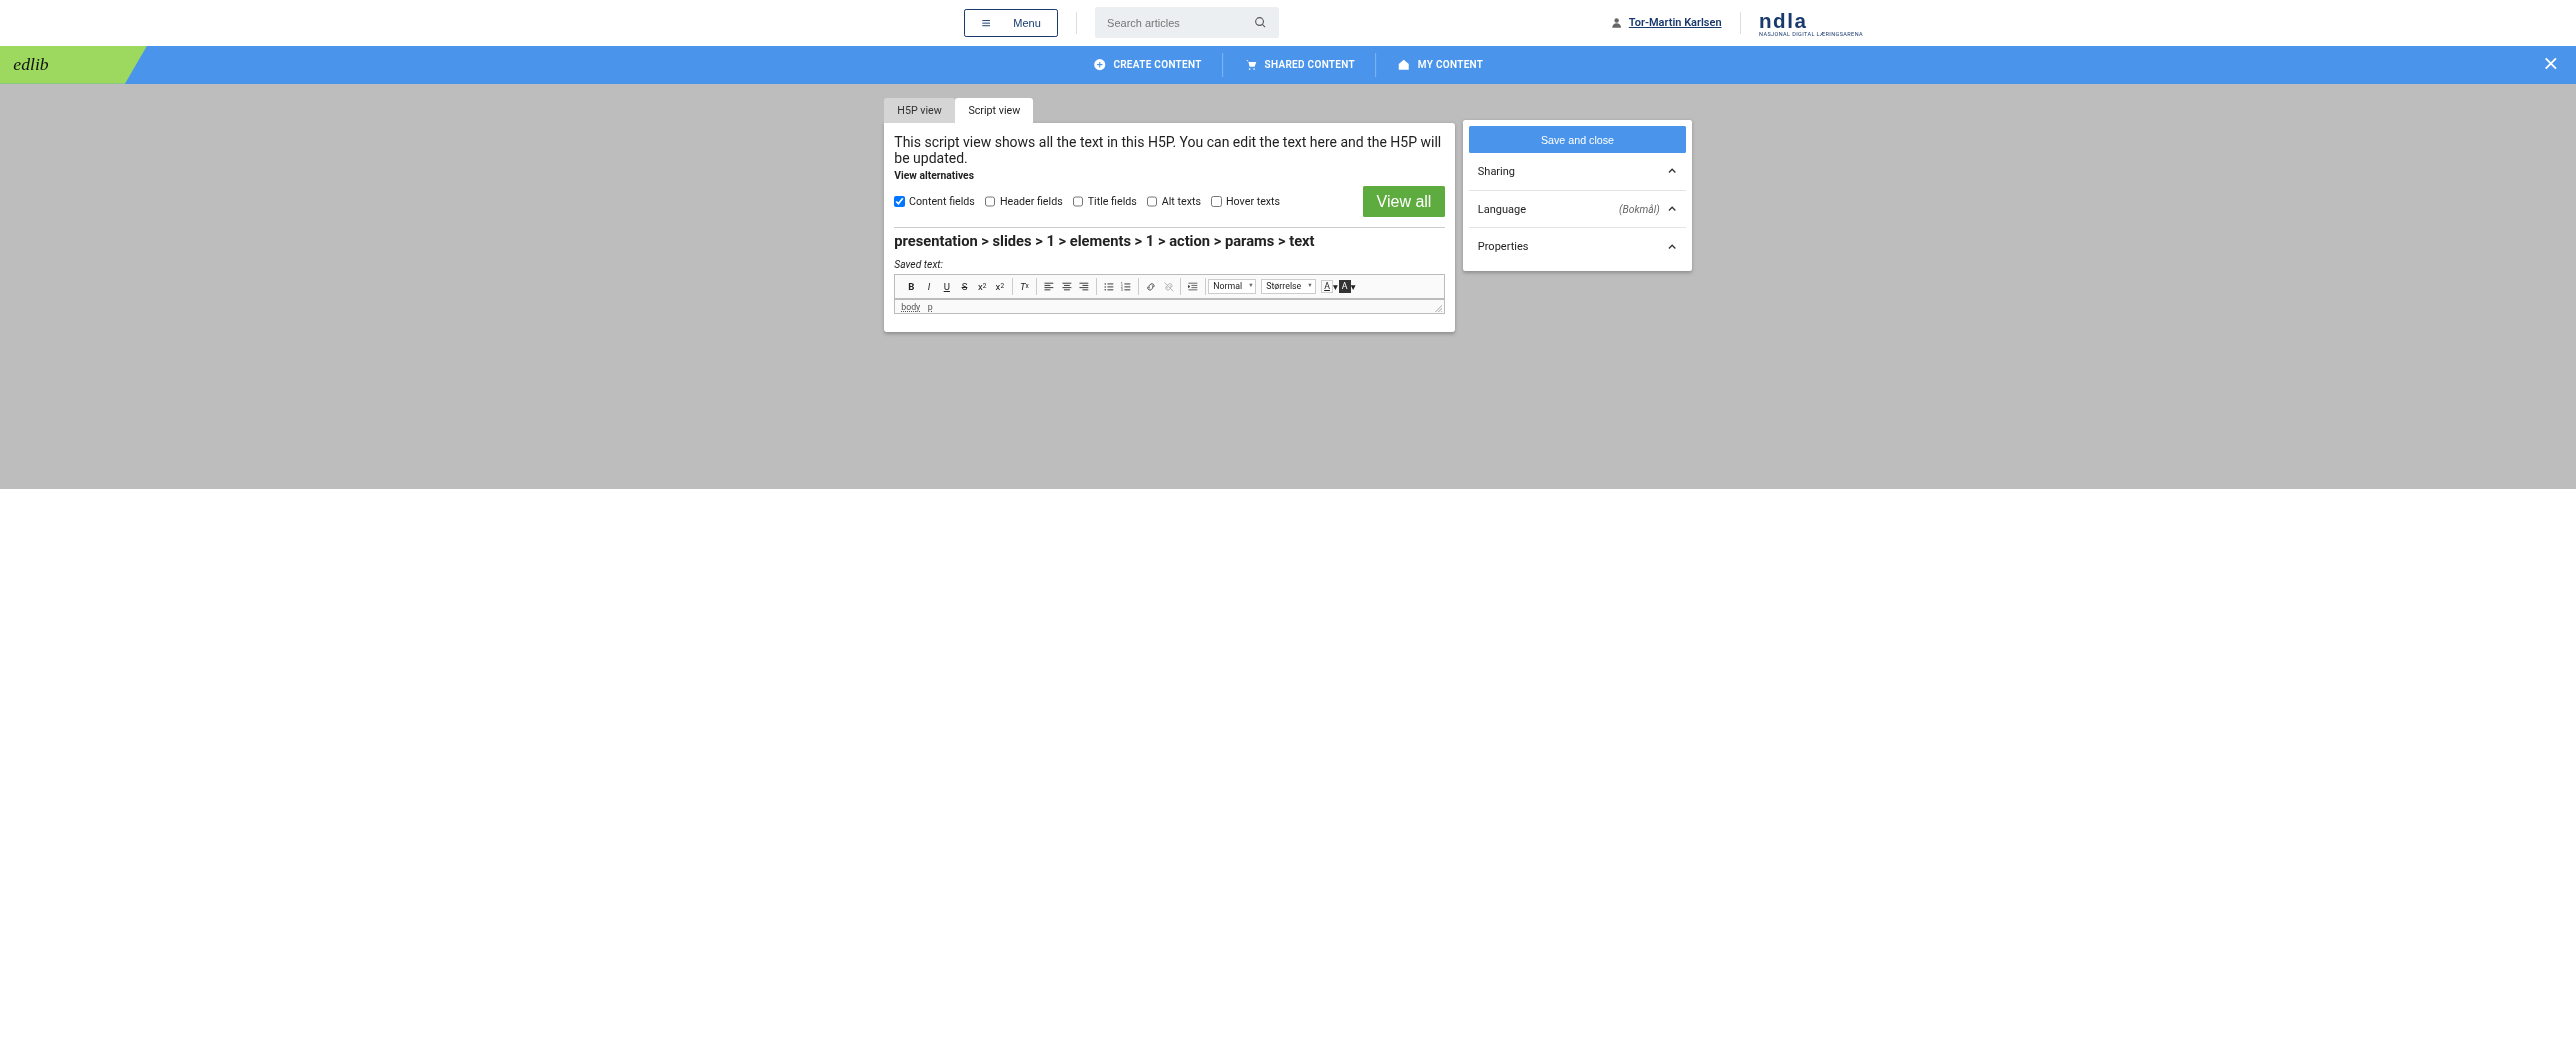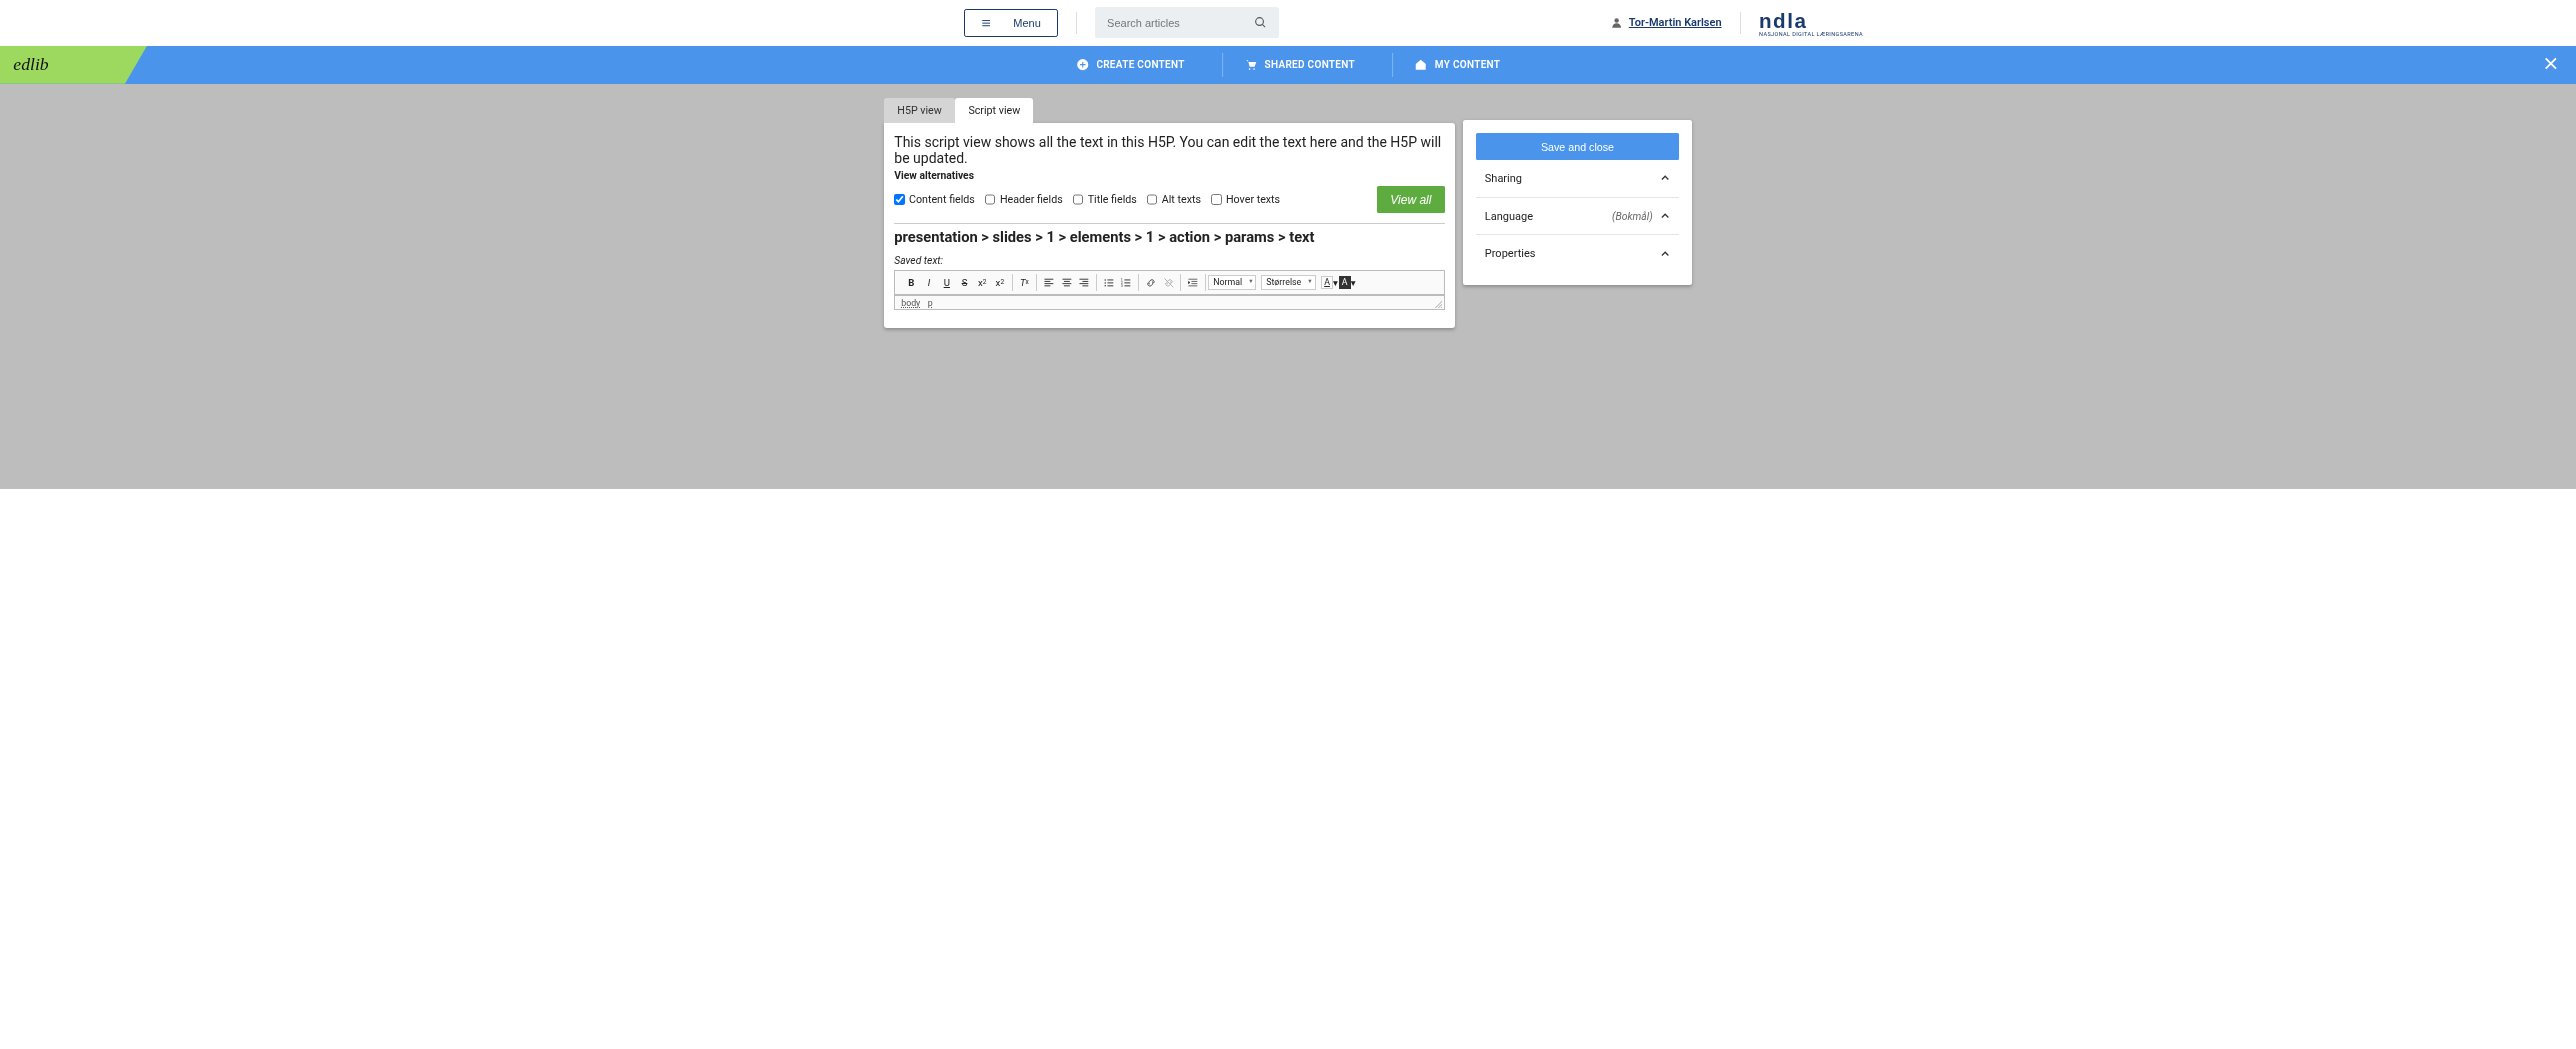--- a/index.html
+++ b/index.html
@@ -18,21 +18,21 @@
     .user-link { display: flex; align-items: center; gap: 5.9px; color: #1a3a6e; font-size: 11px; text-decoration: underline; font-weight: 600; }
     .user-link svg { width: 13.3px; height: 13.3px; fill: #666; }
     .ndla-logo { color: #1a3a6e; }
     .ndla-logo .big { font-size: 20.6px; font-weight: 700; letter-spacing: 1.5px; font-family: sans-serif; }
     .ndla-logo .small { font-size: 5.5px; letter-spacing: 0.4px; display: block; text-align: center; margin-top: -1.5px; }
     
     
     .blue-bar { background: #4a95eb; color: #fff; display: flex; align-items: center; height: 38px; position: relative; }
     .edlib-logo { background: #9cd95e; height: 100%; width: 147px; display: flex; align-items: center; padding-left: 13.3px; position: relative; clip-path: polygon(0 0, 100% 0, 85% 100%, 0 100%); }
     .edlib-logo span { font-family: Georgia, serif; font-size: 17.7px; font-style: italic; color: #111; }
-    .nav-center { position: absolute; left: 50%; transform: translateX(-50%); display: flex; gap: 17px; }
+    .nav-center { position: absolute; left: 50%; transform: translateX(-50%); display: flex; gap: 0; }
     .nav-item { display: flex; align-items: center; gap: 7.4px; padding: 0 20.6px; color: #fff; font-size: 10px; font-weight: 600; letter-spacing: 0.3px; border-left: 0.7px solid rgba(255,255,255,0.3); height: 23.6px; cursor: pointer; }
     .nav-item:first-child { border-left: none; }
     .nav-item svg { width: 13.3px; height: 13.3px; fill: #fff; }
     .close-x { position: absolute; right: 16px; top: 50%; transform: translateY(-50%); cursor: pointer; }
     .close-x svg { width: 17.7px; height: 17.7px; stroke: #fff; stroke-width: 2.5; }
     
     
     .main-area { background: #bdbdbd; padding: 14.7px 0 29.5px; min-height: 405px; display: flex; justify-content: center; gap: 8px; align-items: flex-start; }
     
     
@@ -40,42 +40,42 @@
     .tabs { display: flex; }
     .tab { padding: 5.9px 13.3px; font-size: 10.7px; border-top-left-radius: 2.9px; border-top-right-radius: 2.9px; cursor: pointer; }
     .tab.inactive { background: #d5d5d5; color: #333; }
     .tab.active { background: #fff; color: #222; }
     .editor-panel { background: #fff; padding: 10.3px 10.3px 17.7px; border-radius: 0 2.9px 2.9px 2.9px; box-shadow: 0 1.5px 3.7px rgba(0,0,0,0.25); }
     .intro-text { font-size: 14px; color: #222; margin-bottom: 3px; }
     .view-alt-label { font-weight: 700; font-size: 10.3px; margin-bottom: 4.4px; display: block; }
     .view-alt-row { display: flex; align-items: center; gap: 10.3px; border-bottom: 0.7px solid #ccc; padding-bottom: 10.3px; margin-bottom: 4px; }
     .chk { display: flex; align-items: center; gap: 4.4px; font-size: 10.7px; }
     .chk input { width: 10.3px; height: 10.3px; }
-    .view-all-btn { background: #5eab3f; color: #fff; border: none; padding: 6.6px 13.3px; font-size: 12px; border-radius: 1.5px; cursor: pointer; margin-left: auto; font-style: italic; }
+    .view-all-btn { background: #5eab3f; color: #fff; border: none; padding: 6.6px 13.3px; font-size: 16px; border-radius: 1.5px; cursor: pointer; margin-left: auto; }
     .path-heading { font-size: 14.7px; font-weight: 700; margin-bottom: 7.4px; }
     .saved-label { font-style: italic; font-size: 10.3px; margin-bottom: 2.9px; }
     .saved-box { background: #fff3e3; border: 0.7px solid #555; padding: 13.3px 14.7px; font-size: 10.7px; margin-bottom: 8.8px; }
     
     
     .rte { border: 0.7px solid #bbb; }
     .rte-toolbar { display: flex; align-items: center; border-bottom: 0.7px solid #bbb; background: #fafafa; padding: 2.9px 4.4px; gap: 0; flex-wrap: nowrap; }
     .tb-btn { width: 17.7px; height: 17.7px; display: inline-flex; align-items: center; justify-content: center; font-size: 9.6px; cursor: pointer; }
     .tb-group { display: flex; border-right: 0.7px solid #ccc; padding: 0 2.9px; align-items: center; }
     .tb-btn sup, .tb-btn sub { font-size: 6.6px; }
     .tb-sel { border: 0.7px solid #ccc; background: #fff; font-size: 8.8px; padding: 1.5px 13.3px 1.5px 4.4px; margin: 0 2.2px; position: relative; cursor: pointer; }
     .tb-sel::after { content: '▾'; position: absolute; right: 2.9px; font-size: 6.6px; color: #666; }
     .color-a { border: 0.7px solid #ccc; padding: 0.7px 2.2px; font-size: 8.8px; display: inline-flex; align-items: center; }
     .color-a.inv { background: #333; color: #fff; border-color: #333; }
     .rte-body { min-height: 74px; padding: 13.3px 11.8px; font-size: 10.7px; font-family: Arial, sans-serif; line-height: 1.4; }
     .rte-status { border-top: 0.7px solid #bbb; padding: 1.5px 5.9px; font-size: 8.8px; color: #555; display: flex; gap: 7.4px; background: #fafafa; position: relative; }
     .rte-status span { text-decoration: underline dotted; }
     .rte-resize { position: absolute; right: 1.5px; bottom: 1.5px; width: 7.4px; height: 7.4px; cursor: nwse-resize; }
     
     
-    .side-panel { width: 229px; background: #fff; border-radius: 2.2px; padding: 13px; box-shadow: 0 1.5px 3.7px rgba(0,0,0,0.25); margin-top: 22px; }
+    .side-panel { width: 229px; background: #fff; border-radius: 2.2px; padding: 6px; box-shadow: 0 1.5px 3.7px rgba(0,0,0,0.25); margin-top: 22px; }
     .save-btn { width: 100%; background: #4a95eb; color: #fff; border: none; padding: 7.4px; font-size: 10.7px; border-radius: 1.5px; cursor: pointer; }
     .acc-item { display: flex; align-items: center; justify-content: space-between; padding: 11.8px 8.8px; border-bottom: 0.7px solid #e4e4e4; cursor: pointer; font-size: 11px; }
     .acc-item:last-child { border-bottom: none; }
     .acc-item .meta { font-style: italic; color: #666; font-size: 10.3px; margin-right: 4.4px; }
     .acc-right { display: flex; align-items: center; gap: 2.9px; }
     .chev { width: 10.3px; height: 10.3px; }
     
     svg.ico { width: 11.8px; height: 11.8px; }
   </style>
 </head>

